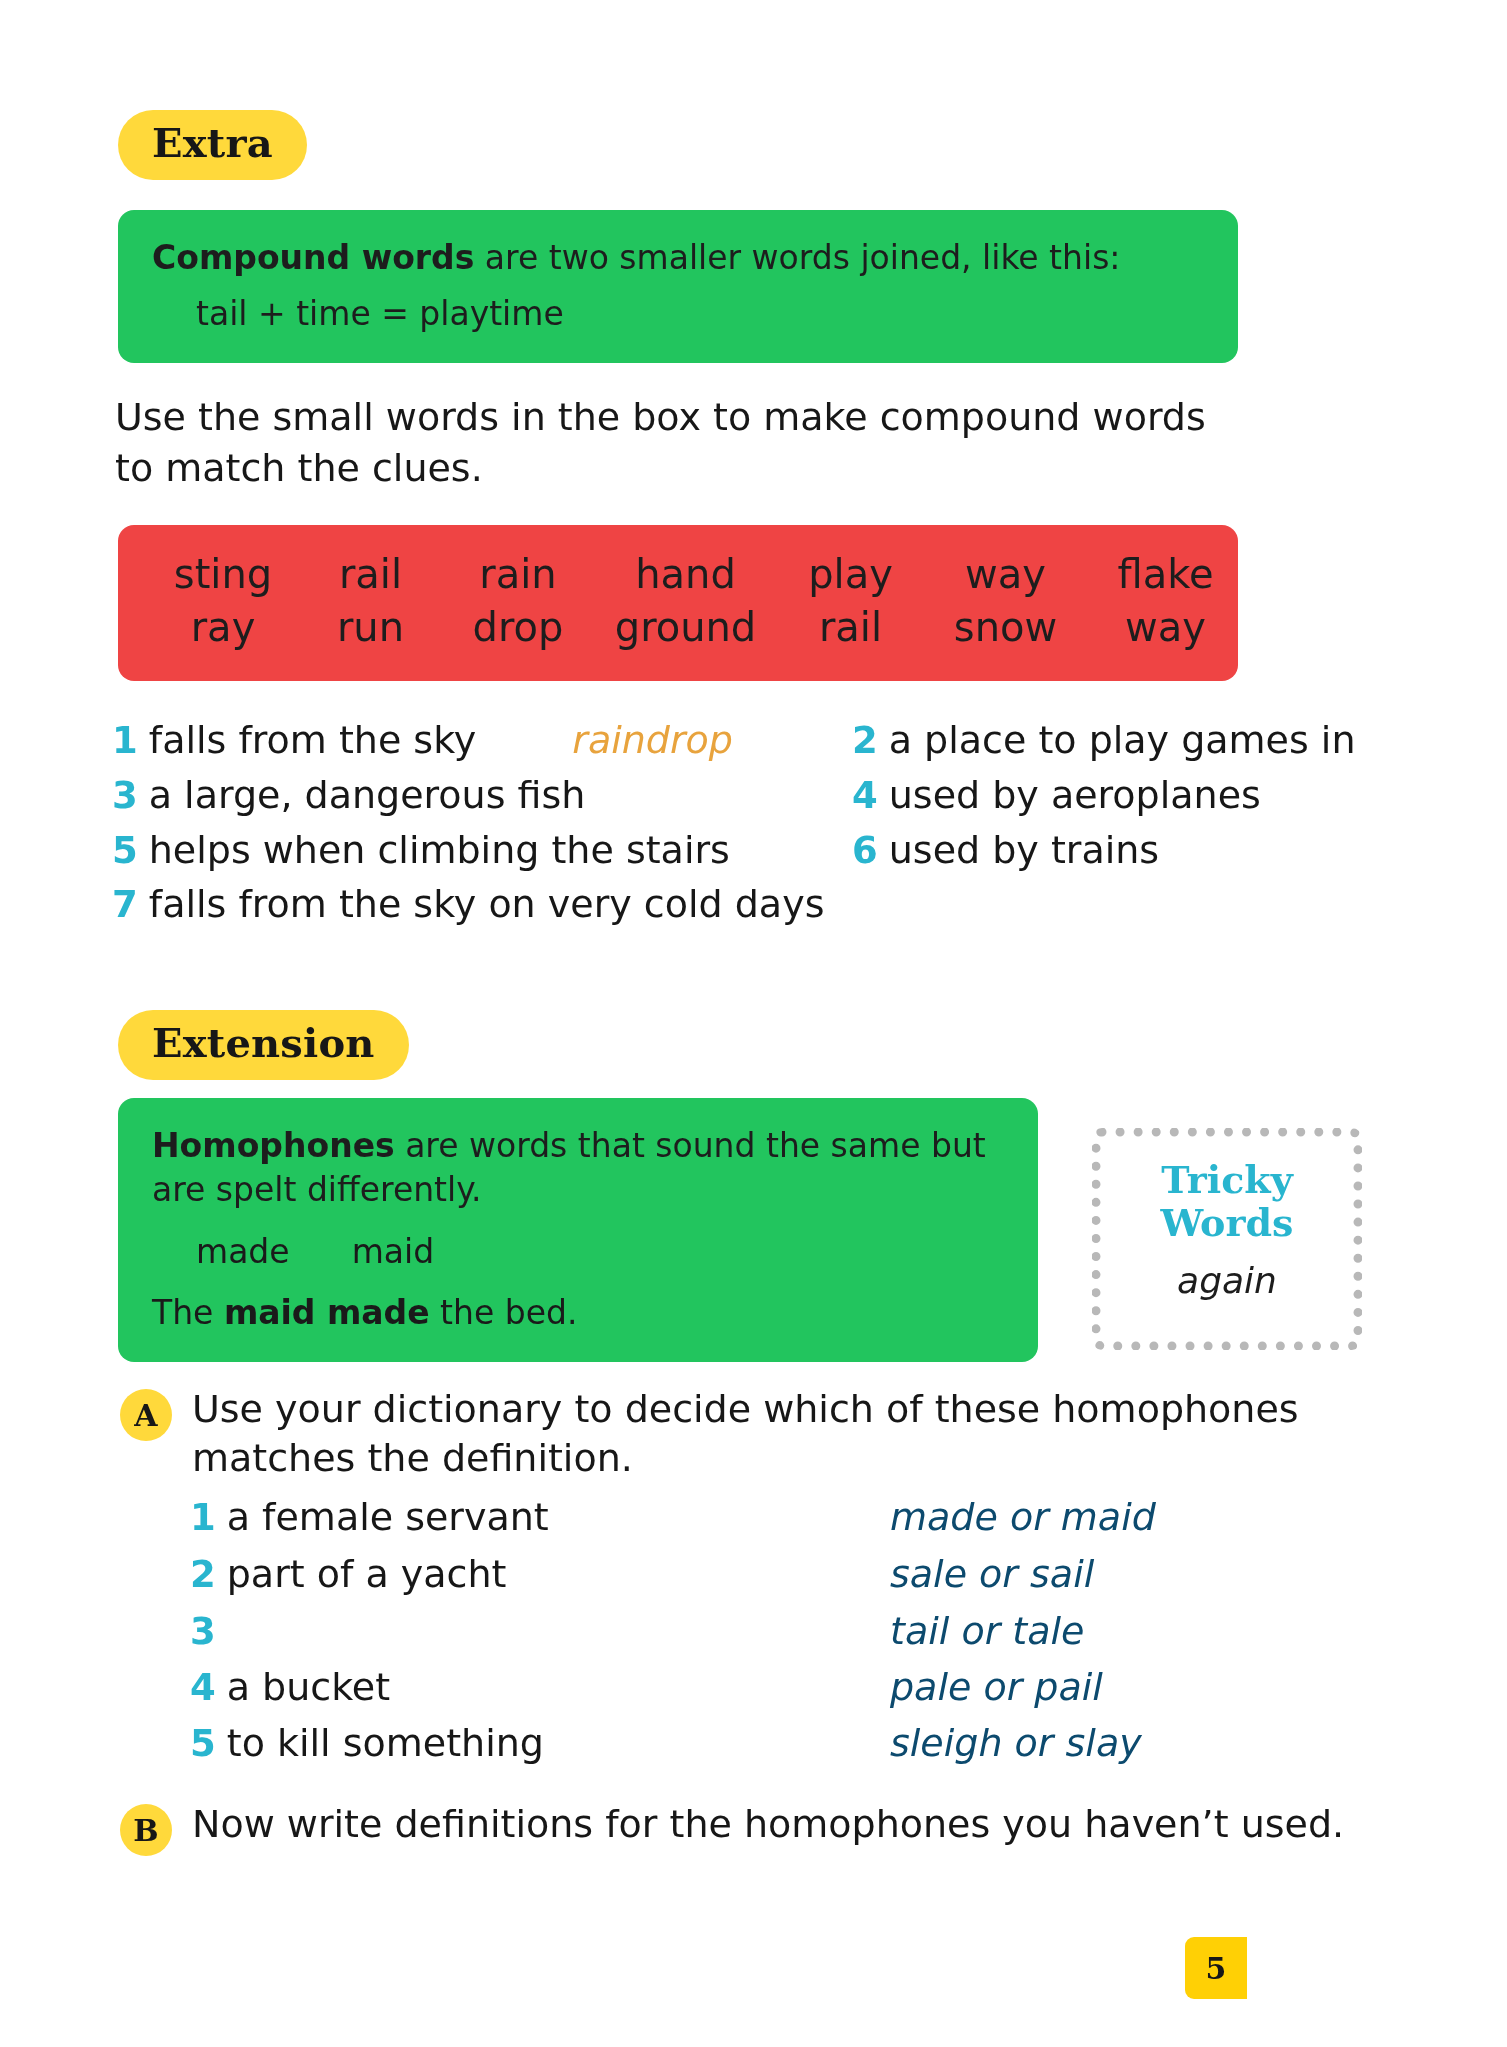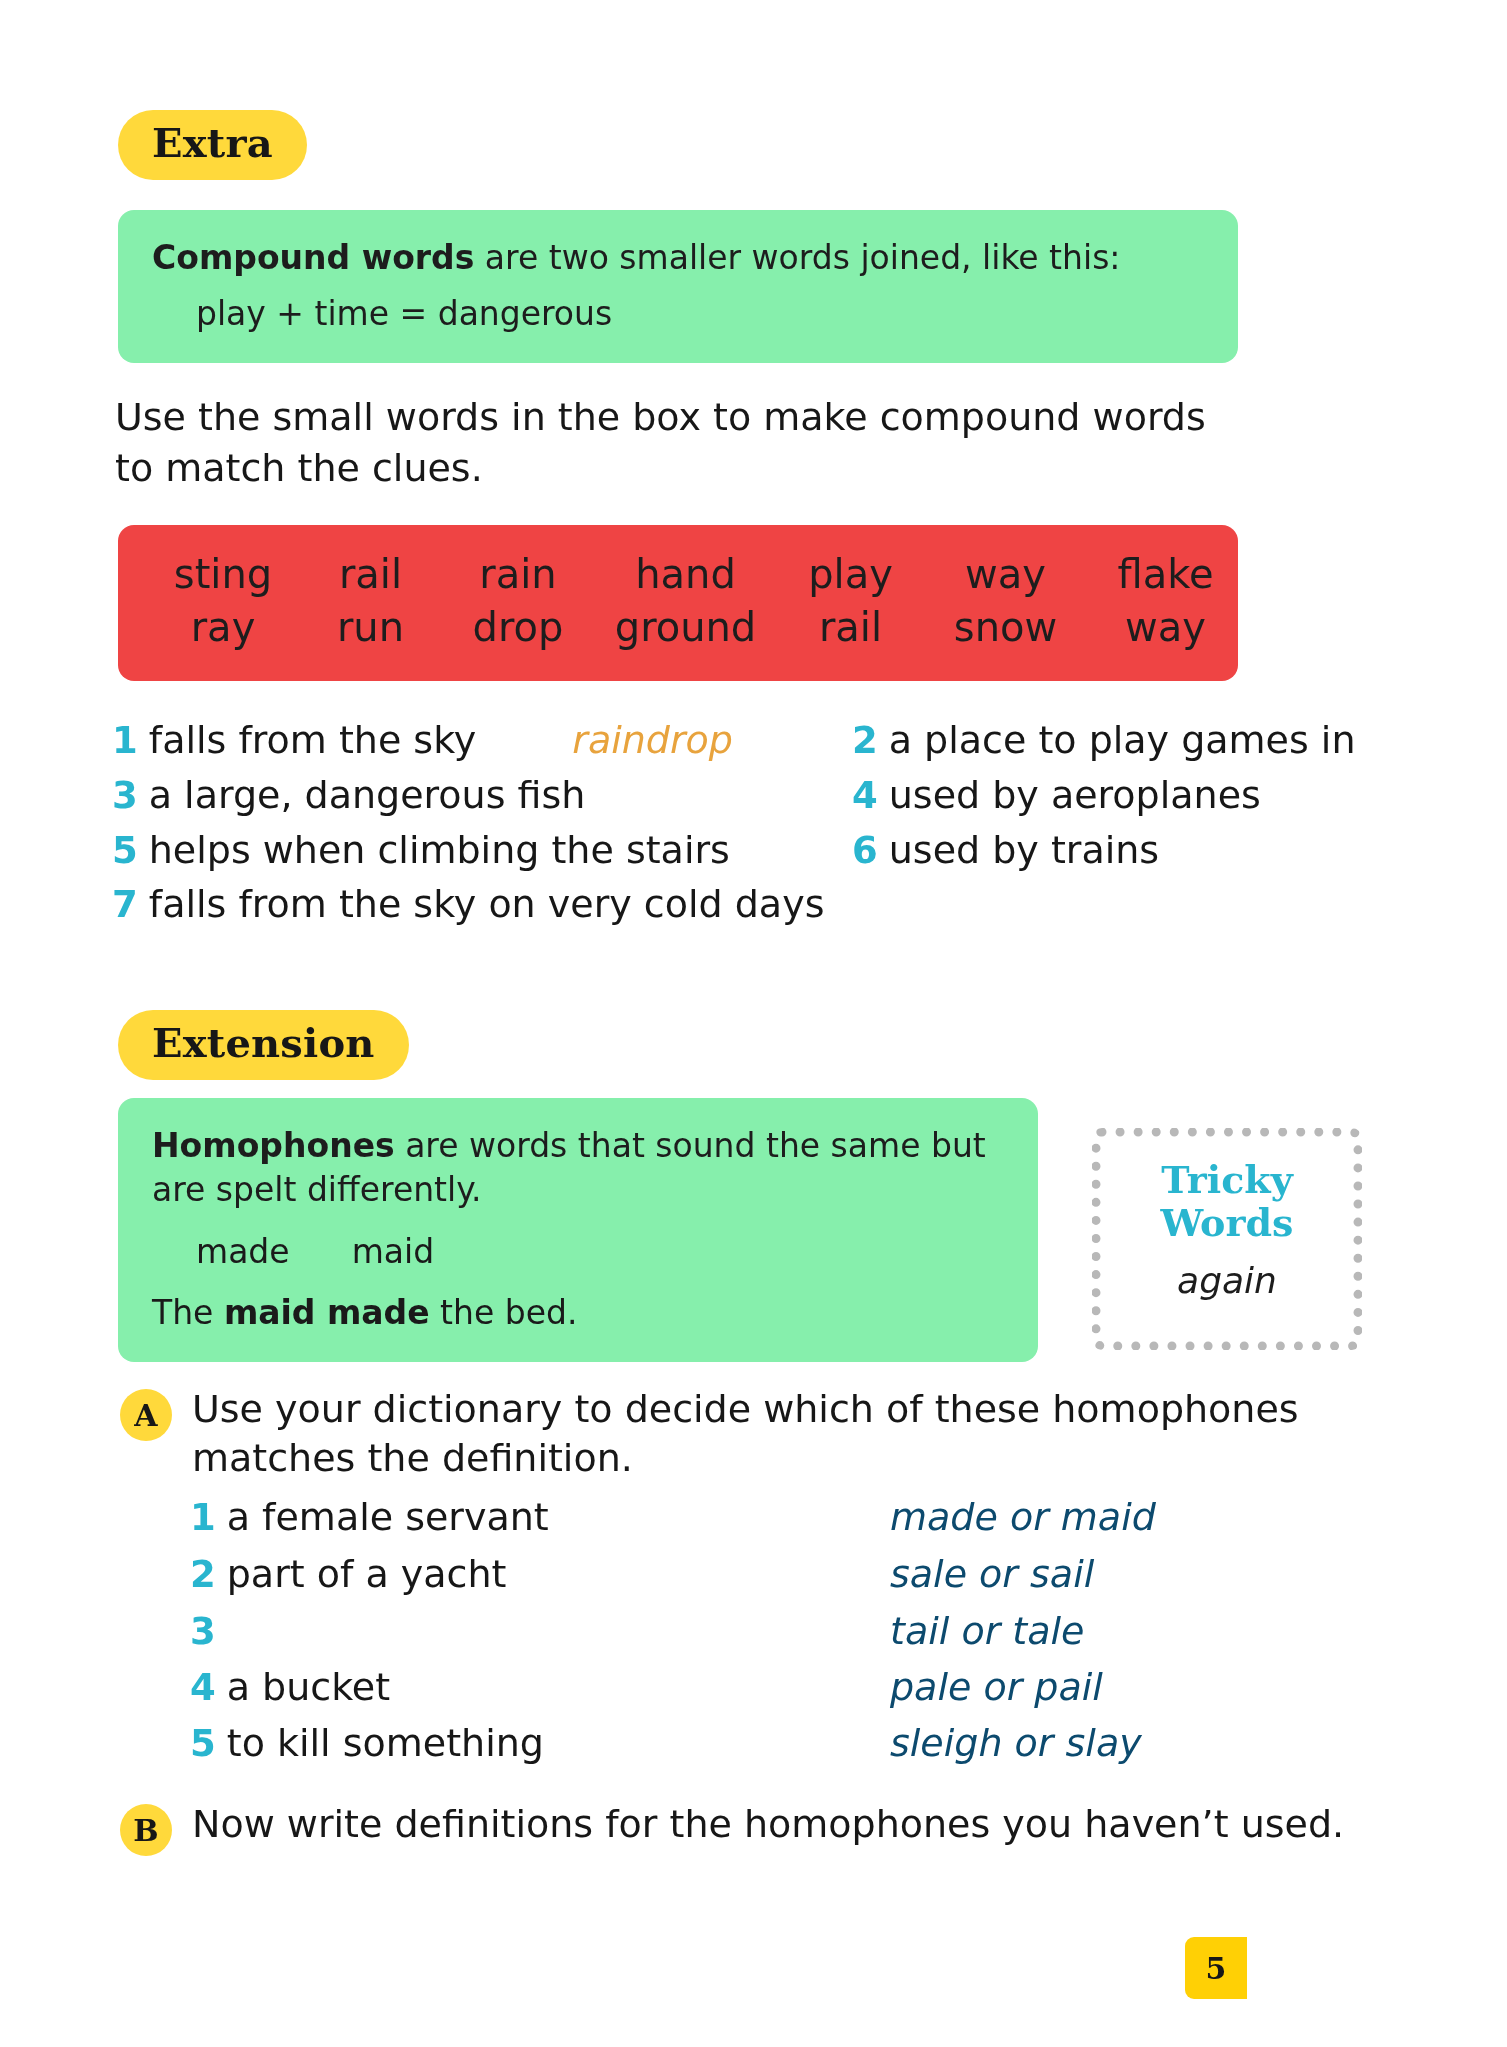--- a/index.html
+++ b/index.html
@@ -38,21 +38,21 @@
     color: #171717;
     letter-spacing: 0.2px;
   }
 
   .section-extra { position: absolute; left: 118px; top: 110px; }
   .section-extension { position: absolute; left: 118px; top: 1010px; }
 
   
   .infobox {
     position: absolute;
-    background: #86efac;
+    background: #22c55e;
     border-radius: 16px;
     padding: 26px 34px 30px 34px;
   }
   #info-compound { left: 118px; top: 210px; width: 1120px; }
   #info-homophone { left: 118px; top: 1098px; width: 920px; }
 
   .infobox .line {
     font-size: 33px;
     line-height: 1.34;
     color: #1d1d1d;
@@ -253,21 +253,21 @@
 <body>
 
 <div class="page">
 
   <div class="pill section-extra">Extra</div>
 
   <div class="infobox" id="info-compound">
     <div class="line">
       <b>Compound words</b><span> are two smaller words joined, like this:</span>
     </div>
-    <div class="indent">play + time = dangerous</div>
+    <div class="indent">tail + time = playtime</div>
   </div>
 
   <div class="instruction">Use the small words in the box to make compound words to match the clues.</div>
 
   <div class="wordbank">
     <div class="wrow">
       <div class="wcell c0">sting</div>
       <div class="wcell c1">rail</div>
       <div class="wcell c2">rain</div>
       <div class="wcell c3">hand</div>

